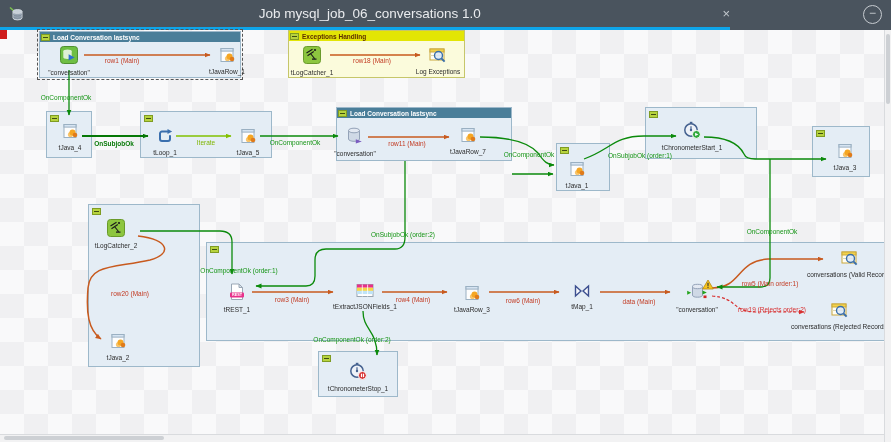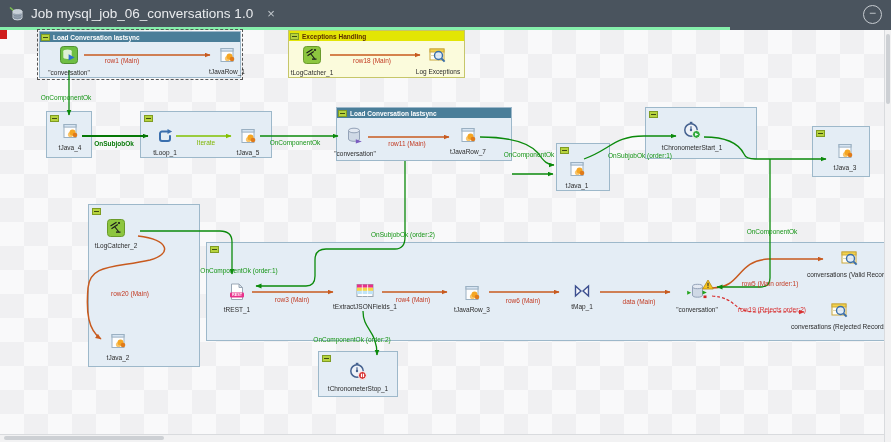--- a/index.html
+++ b/index.html
@@ -1,20 +1,20 @@
 <!DOCTYPE html>
 <html><head>
 <meta charset="utf-8">
 <style>
   html,body{margin:0;padding:0;background:#fff;font-family:"Liberation Sans",sans-serif;}
   .app{position:relative;width:891px;height:442px;overflow:hidden;background:#fff;}
 
   
   .tabbar{position:absolute;left:0;top:0;width:891px;height:30px;background:#4a545e;}
-  .tab{position:absolute;left:0;top:0;width:730px;height:27px;display:flex;align-items:center;border-bottom:3px solid #86efac;}
+  .tab{position:absolute;left:0;top:0;width:730px;height:27px;display:flex;align-items:center;border-bottom:3px solid #0ea5e9;justify-content:space-between;}
   .tab-icon{margin-left:9px;width:16px;height:16px;display:inline-block;}
   .tab-title{margin-left:6px;color:#e9ebee;font-size:13.5px;}
   .tab-close{margin-left:14px;color:#c3c9ce;font-size:13px;cursor:pointer;}
   .minimize{position:absolute;right:9px;top:5px;width:17px;height:17px;border:1.5px solid #c6cbd0;border-radius:50%;color:#c6cbd0;font-size:12px;line-height:15px;text-align:center;}
 
   
   .canvas{position:absolute;left:0;top:30px;width:884px;height:404px;
     background-color:#f9f9fa;
     background-image:
       linear-gradient(45deg,#f0f0f2 25%,transparent 25%,transparent 75%,#f0f0f2 75%),

